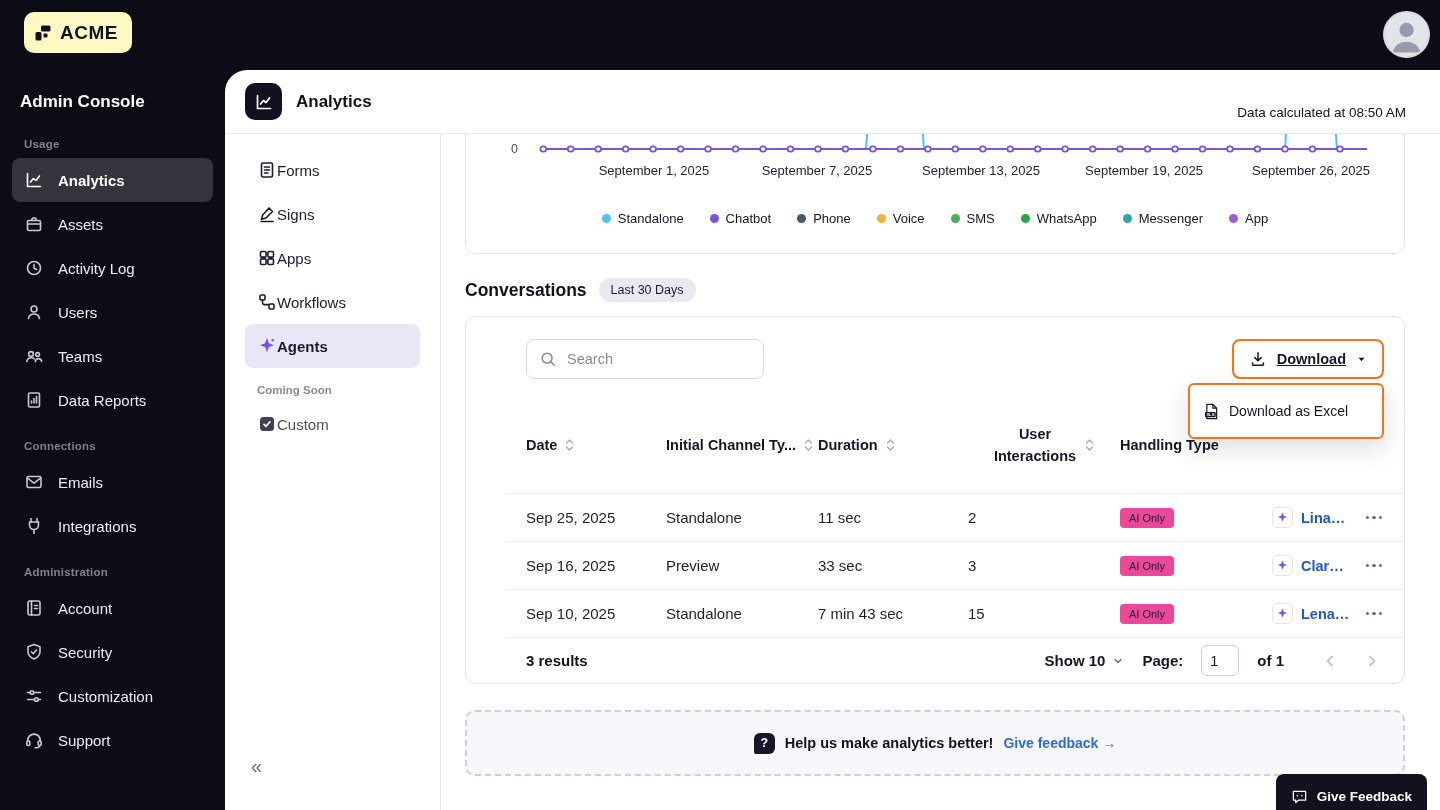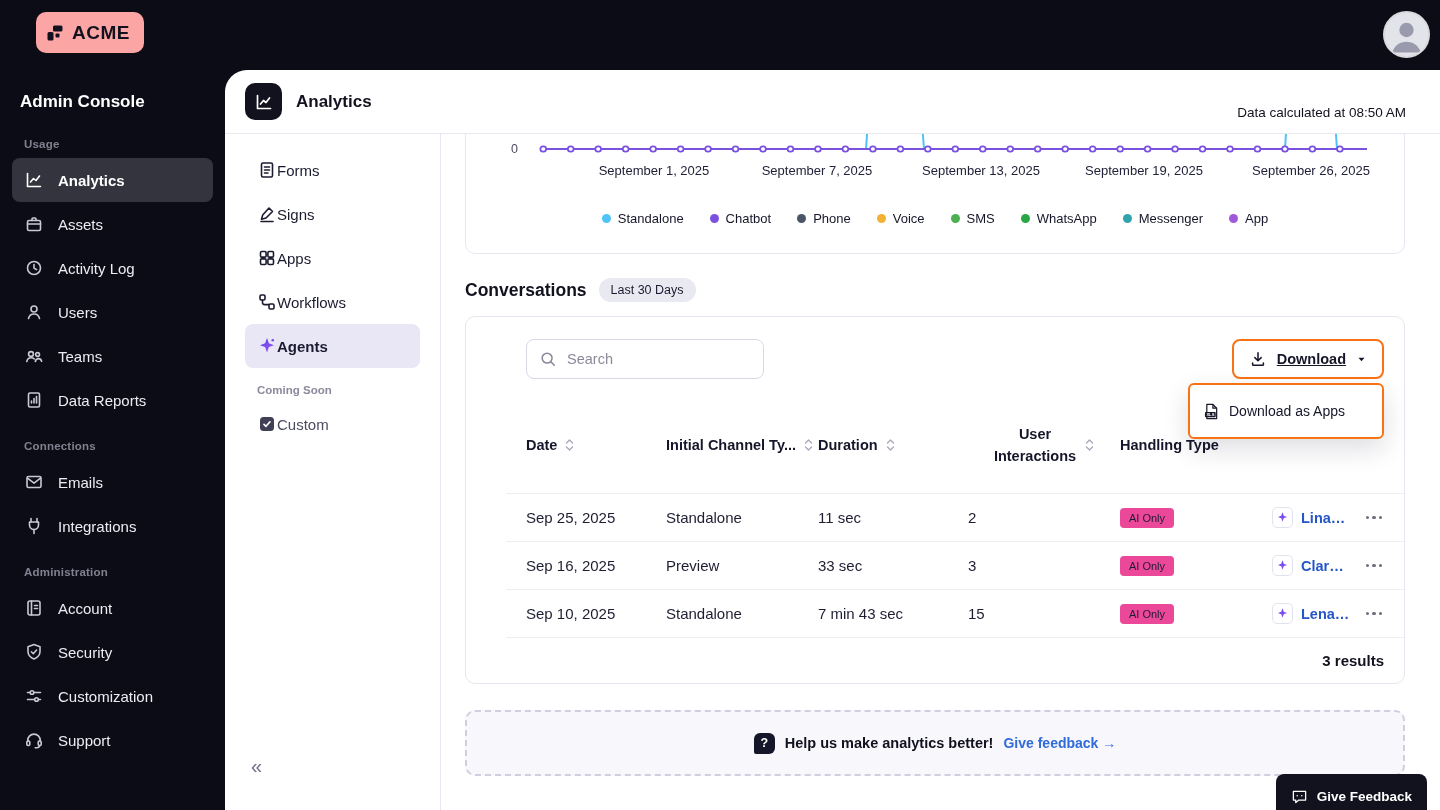--- a/index.html
+++ b/index.html
@@ -3,21 +3,21 @@
 <meta charset="utf-8">
 <style>
   * { box-sizing: border-box; margin: 0; padding: 0; }
   html, body { width: 1440px; height: 810px; overflow: hidden; }
   body { font-family: "Liberation Sans", sans-serif; background: #0c0c17; position: relative; color: #16162a; }
   svg { display: block; }
   svg text { font-family: inherit; }
 
   
   .topbar { position: absolute; left: 0; top: 0; width: 100%; height: 70px; }
-  .logo-box { position: absolute; left: 36px; top: 12px; height: 41px; background: #fca5a5; border-radius: 10px;
+  .logo-box { position: absolute; left: 24px; top: 12px; height: 41px; background: #fef9c3; border-radius: 10px;
               display: flex; align-items: center; gap: 8px; padding: 0 14px 0 10px; cursor: pointer; }
   .logo-text { font-size: 19px; font-weight: 800; letter-spacing: .5px; color: #12121f; }
   .avatar { position: absolute; right: 12px; top: 13px; width: 43px; height: 43px; border-radius: 50%;
             background: #e3e3ea; overflow: hidden; box-shadow: 0 0 0 2px rgba(255,255,255,.85); cursor: pointer; }
 
   
   .sidebar { position: absolute; left: 0; top: 70px; bottom: 0; width: 225px; padding: 18px 12px; }
   .sidebar-title { color: #fff; font-size: 17px; font-weight: 700; margin: 4px 8px 26px; }
   .nav-section-label { color: #80808f; font-size: 11.5px; font-weight: 700; margin: 18px 12px 8px; letter-spacing: .2px; }
   .nav-item { height: 44px; display: flex; align-items: center; gap: 14px; padding: 0 12px; border-radius: 8px;
@@ -81,21 +81,21 @@
   .th.center { justify-content: center; text-align: center; align-items: center; }
   .th.center .th-label { width: 84px; line-height: 1.55; }
   .trow { height: 48px; border-top: 1px solid #eeeef5; font-size: 15px; color: #1e1e32; }
   .badge-ai { display: inline-block; background: #ec4899; color: #1e1b3a; border-radius: 4px; padding: 4px 9px; font-size: 11px; }
   .agent-cell { display: flex; align-items: center; gap: 8px; overflow: hidden; white-space: nowrap; }
   .agent-tile { width: 21px; height: 21px; border: 1px solid #e2e2ee; border-radius: 5px; display: flex; align-items: center; justify-content: center; flex: 0 0 21px; }
   .agent-link { color: #2456c8; font-weight: 700; font-size: 14.5px; cursor: pointer; overflow: hidden; text-overflow: ellipsis; }
   .dots-btn { display: flex; gap: 3px; justify-content: flex-end; cursor: pointer; padding: 6px 2px; }
   .dots-btn i { width: 3.5px; height: 3.5px; border-radius: 50%; background: #6d6d80; }
 
-  .tfoot { display: flex; align-items: center; height: 46px; padding: 0 20px; border-top: 1px solid #eeeef5; font-size: 15px; justify-content: flex-end; }
+  .tfoot { display: flex; align-items: center; height: 46px; padding: 0 20px; border-top: 1px solid #eeeef5; font-size: 15px; }
   .tfoot .results { font-weight: 700; color: #12121f; }
   .foot-right { margin-left: auto; display: flex; align-items: center; gap: 18px; }
   .show-select { display: flex; align-items: center; gap: 7px; font-weight: 600; cursor: pointer; }
   .page-label { font-weight: 600; }
   .page-input { width: 38px; height: 31px; border: 1px solid #cfcfdd; border-radius: 6px; text-align: left; padding: 0 8px;
                 font-size: 14.5px; font-family: inherit; color: #16162a; outline: none; }
   .of-label { font-weight: 600; }
   .pg-btn { color: #b9b9c9; cursor: pointer; display: flex; padding: 4px; }
   .pg-prev { margin-left: 16px; }
 
@@ -428,21 +428,21 @@
         <div class="dropdown">
           <div class="dropdown-item">
             <span>
                 <svg width="15" height="17" viewBox="0 0 16 18">
                   <path d="M3 1.5h6.5l4 4V16.5H3z" fill="#fff" stroke="#16162a" stroke-width="1.3" stroke-linejoin="round"></path>
                   <path d="M9.5 1.5v4h4" fill="none" stroke="#16162a" stroke-width="1.3" stroke-linejoin="round"></path>
                   <rect x="1" y="9.5" width="11.5" height="5.5" rx="1" fill="#16162a"></rect>
                   <text x="6.8" y="13.8" font-size="4.4" font-weight="700" fill="#fff" text-anchor="middle">XLS</text>
                 </svg>
               </span>
-            <span>Download as Apps</span>
+            <span>Download as Excel</span>
           </div>
         </div>
 
         <div class="tgrid thead">
           <div class="th">
             <span class="th-label">Date</span>
             <span>
                 <svg width="11" height="14" viewBox="0 0 10 14" fill="none" stroke="#a9a9bb" stroke-width="1.4" stroke-linecap="round" stroke-linejoin="round">
                   <path d="M2 5l3-3 3 3"></path>
                   <path d="M2 9l3 3 3-3"></path>
@@ -541,20 +541,43 @@
           </div>
           <div class="dots-btn">
               <i></i>
               <i></i>
               <i></i>
             </div>
         </div>
 
         <div class="tfoot">
           <span class="results">3 results</span>
+          <div class="foot-right">
+            <span class="show-select">
+              <span>Show 10</span>
+              <span>
+                  <svg width="12" height="12" viewBox="0 0 20 20" fill="none" stroke="#5d5d72" stroke-width="2" stroke-linecap="round" stroke-linejoin="round">
+                    <path d="M5 7.5l5 5 5-5"></path>
+                  </svg>
+                </span>
+            </span>
+            <span class="page-label">Page:</span>
+            <input class="page-input" type="text" value="1" style="">
+            <span class="of-label">of 1</span>
+            <span class="pg-btn pg-prev">
+                <svg width="16" height="16" viewBox="0 0 20 20" fill="none" stroke="#b9b9c9" stroke-width="2" stroke-linecap="round" stroke-linejoin="round">
+                  <path d="M12.5 4.5L7 10l5.5 5.5"></path>
+                </svg>
+              </span>
+            <span class="pg-btn">
+                <svg width="16" height="16" viewBox="0 0 20 20" fill="none" stroke="#b9b9c9" stroke-width="2" stroke-linecap="round" stroke-linejoin="round">
+                  <path d="M7.5 4.5L13 10l-5.5 5.5"></path>
+                </svg>
+              </span>
+          </div>
         </div>
       </div>
 
       <div class="feedback-banner">
         <span class="help-badge">?</span>
         <span class="feedback-text">Help us make analytics better!</span>
         <span class="feedback-link">Give feedback →</span>
       </div>
 
     </div>

